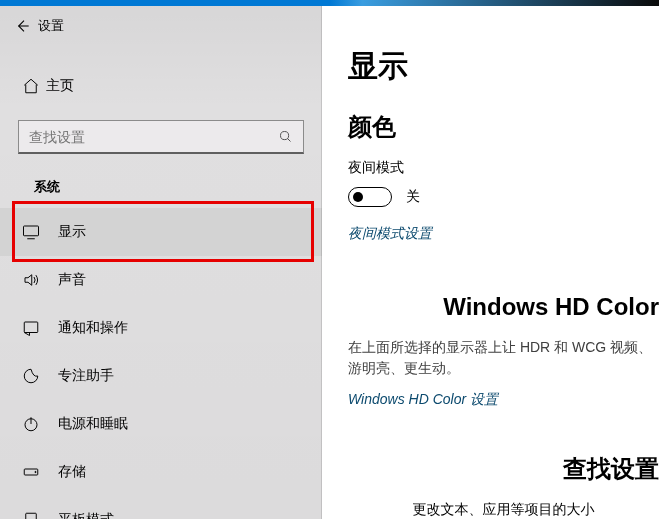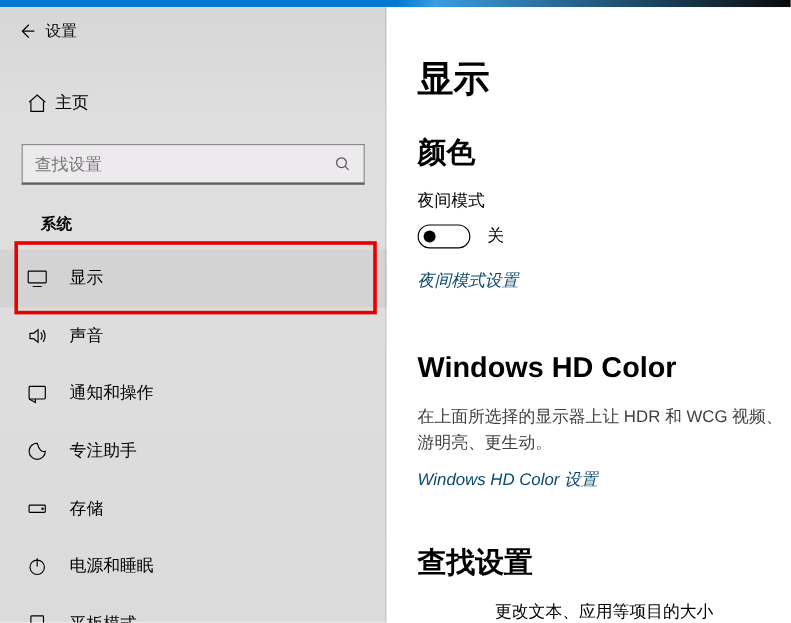--- a/index.html
+++ b/index.html
@@ -123,21 +123,21 @@
   .page-title {
     font-size: 30px;
     font-weight: 600;
     margin-bottom: 24px;
   }
   .section-h {
     font-size: 24px;
     font-weight: 700;
     margin-bottom: 16px;
   }
-  .section-h.hd2 { margin-top: 14px; }
+  .section-h.hd2 { margin-top: 14px; text-align: right; }
   .row-label { font-size: 14px; margin-bottom: 10px; }
   .toggle-row {
     display: flex;
     align-items: center;
     gap: 14px;
     margin-bottom: 18px;
   }
   .toggle {
     width: 44px;
     height: 20px;
@@ -240,31 +240,31 @@
         <span class="sb-item-label">通知和操作</span>
       </li>
       <li class="sb-item">
         <svg viewBox="0 0 24 24" fill="none" stroke="#000" stroke-width="1.3">
           <path d="M12 3 A9 9 0 1 0 21 12 Q15 14 12 3"></path>
         </svg>
         <span class="sb-item-label">专注助手</span>
       </li>
       <li class="sb-item">
         <svg viewBox="0 0 24 24" fill="none" stroke="#000" stroke-width="1.3">
+          <circle cx="12" cy="13" r="8"></circle>
+          <path d="M12 3 V12"></path>
+        </svg>
+        <span class="sb-item-label">电源和睡眠</span>
+      </li>
+      <li class="sb-item">
+        <svg viewBox="0 0 24 24" fill="none" stroke="#000" stroke-width="1.3">
           <rect x="3" y="8" width="18" height="8" rx="1"></rect>
           <circle cx="18" cy="12" r="0.8" fill="#000"></circle>
         </svg>
         <span class="sb-item-label">存储</span>
-      </li>
-      <li class="sb-item">
-        <svg viewBox="0 0 24 24" fill="none" stroke="#000" stroke-width="1.3">
-          <circle cx="12" cy="13" r="8"></circle>
-          <path d="M12 3 V12"></path>
-        </svg>
-        <span class="sb-item-label">电源和睡眠</span>
       </li>
       <li class="sb-item">
         <svg viewBox="0 0 24 24" fill="none" stroke="#000" stroke-width="1.3">
           <rect x="5" y="3" width="14" height="18" rx="1"></rect>
           <circle cx="12" cy="18" r="0.8" fill="#000"></circle>
         </svg>
         <span class="sb-item-label">平板模式</span>
       </li>
     </ul>
 

